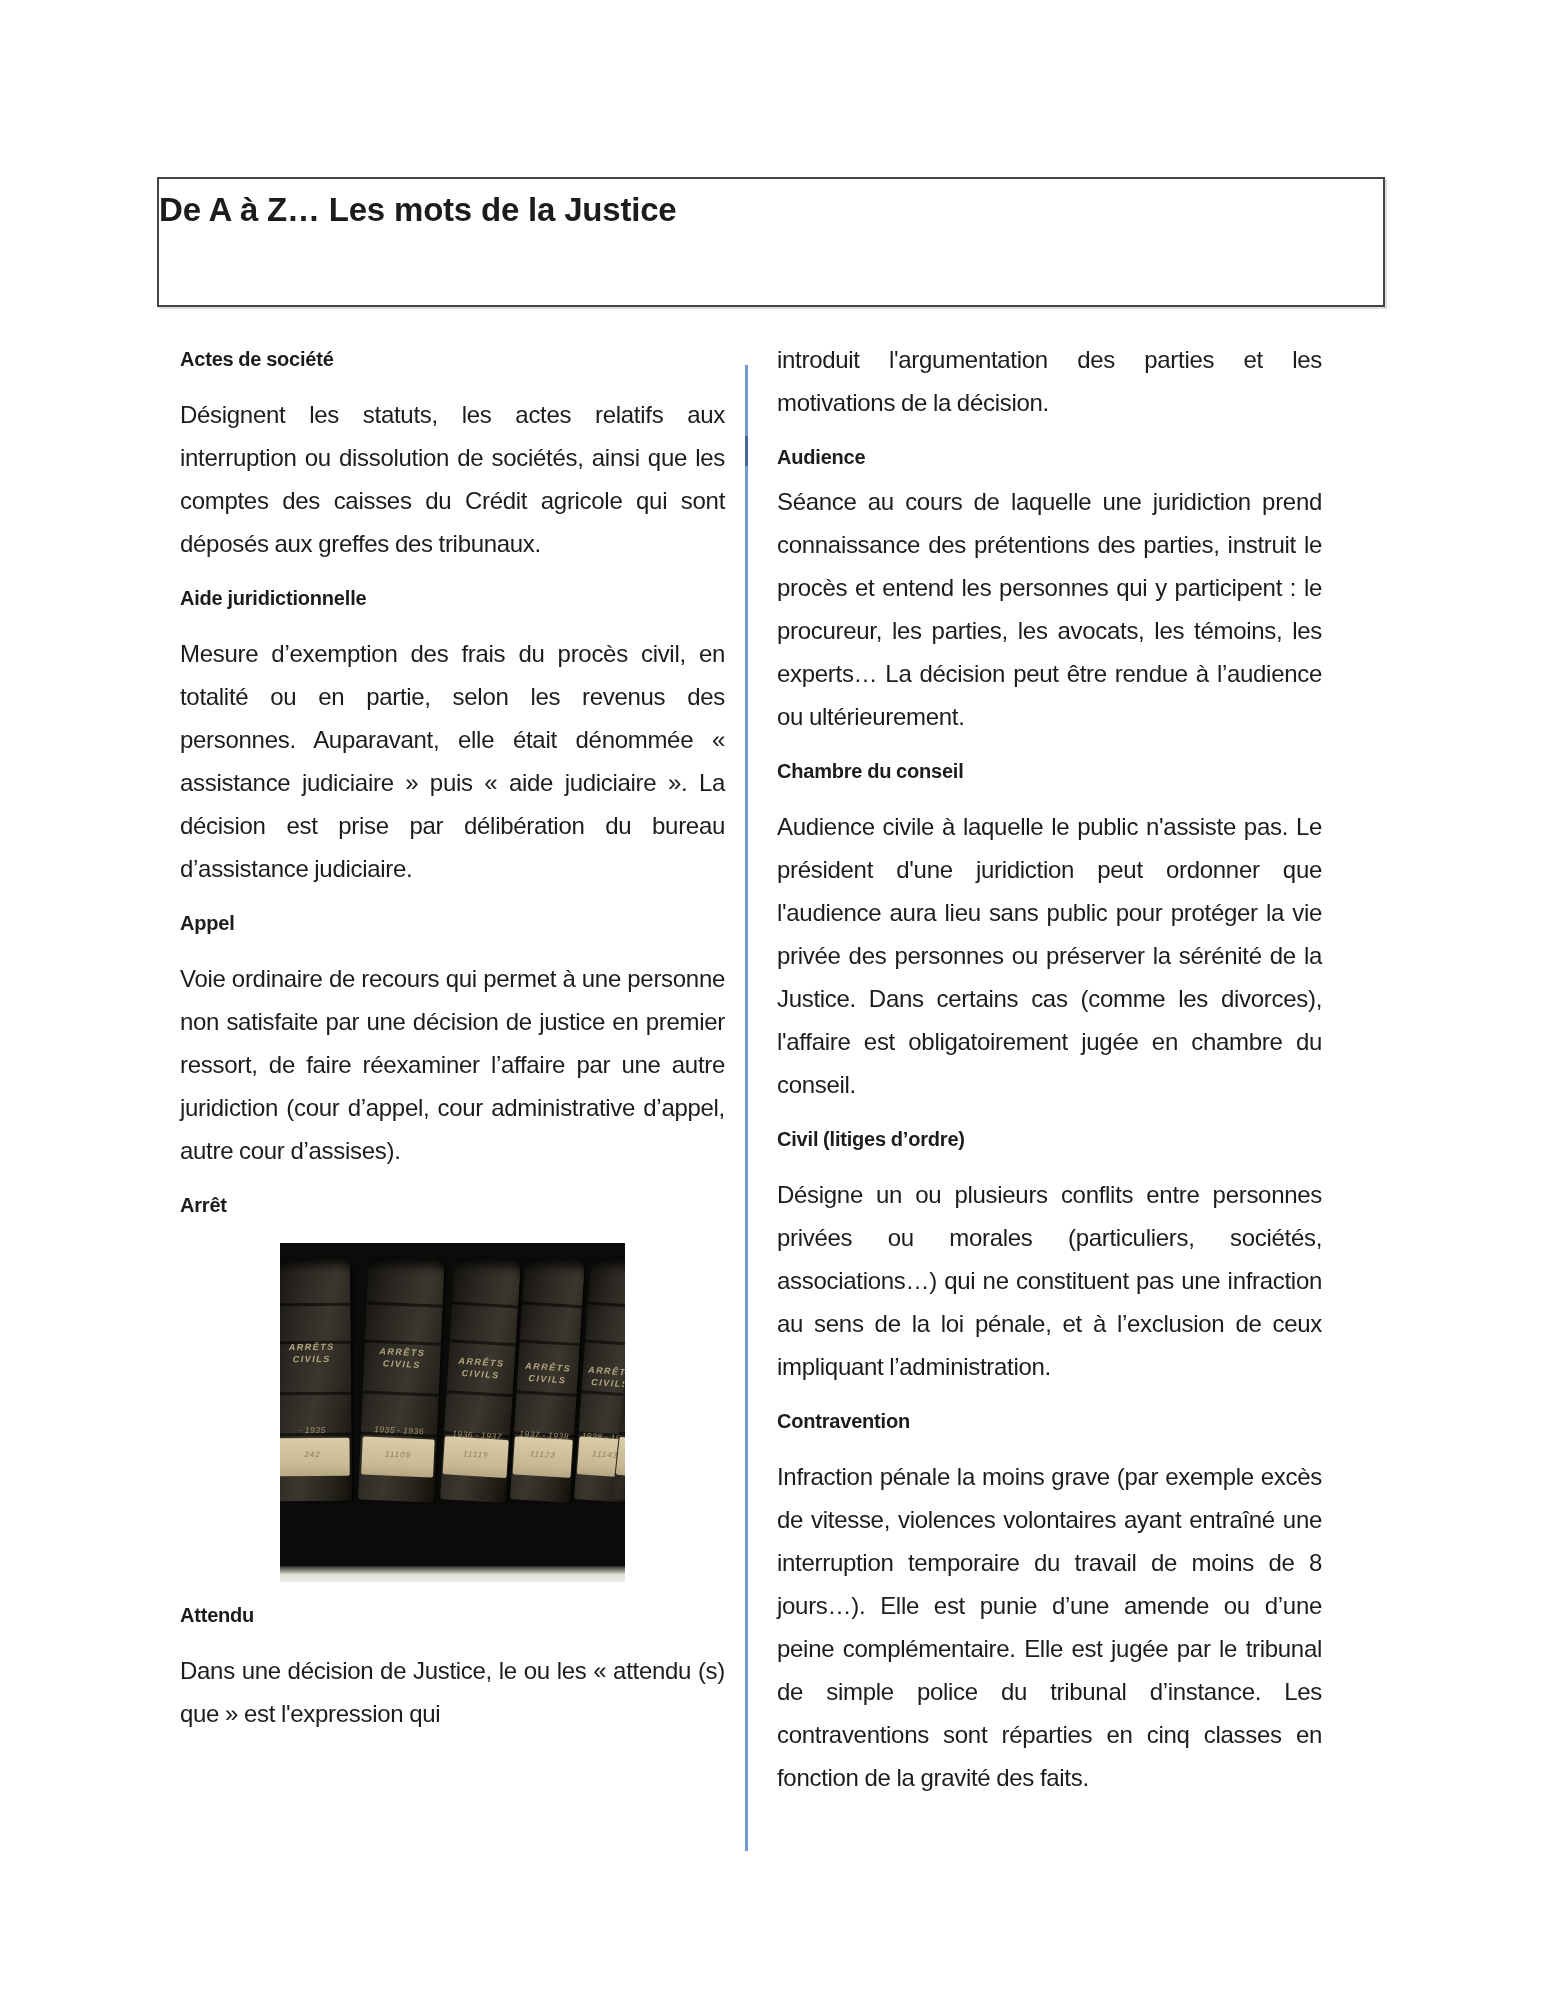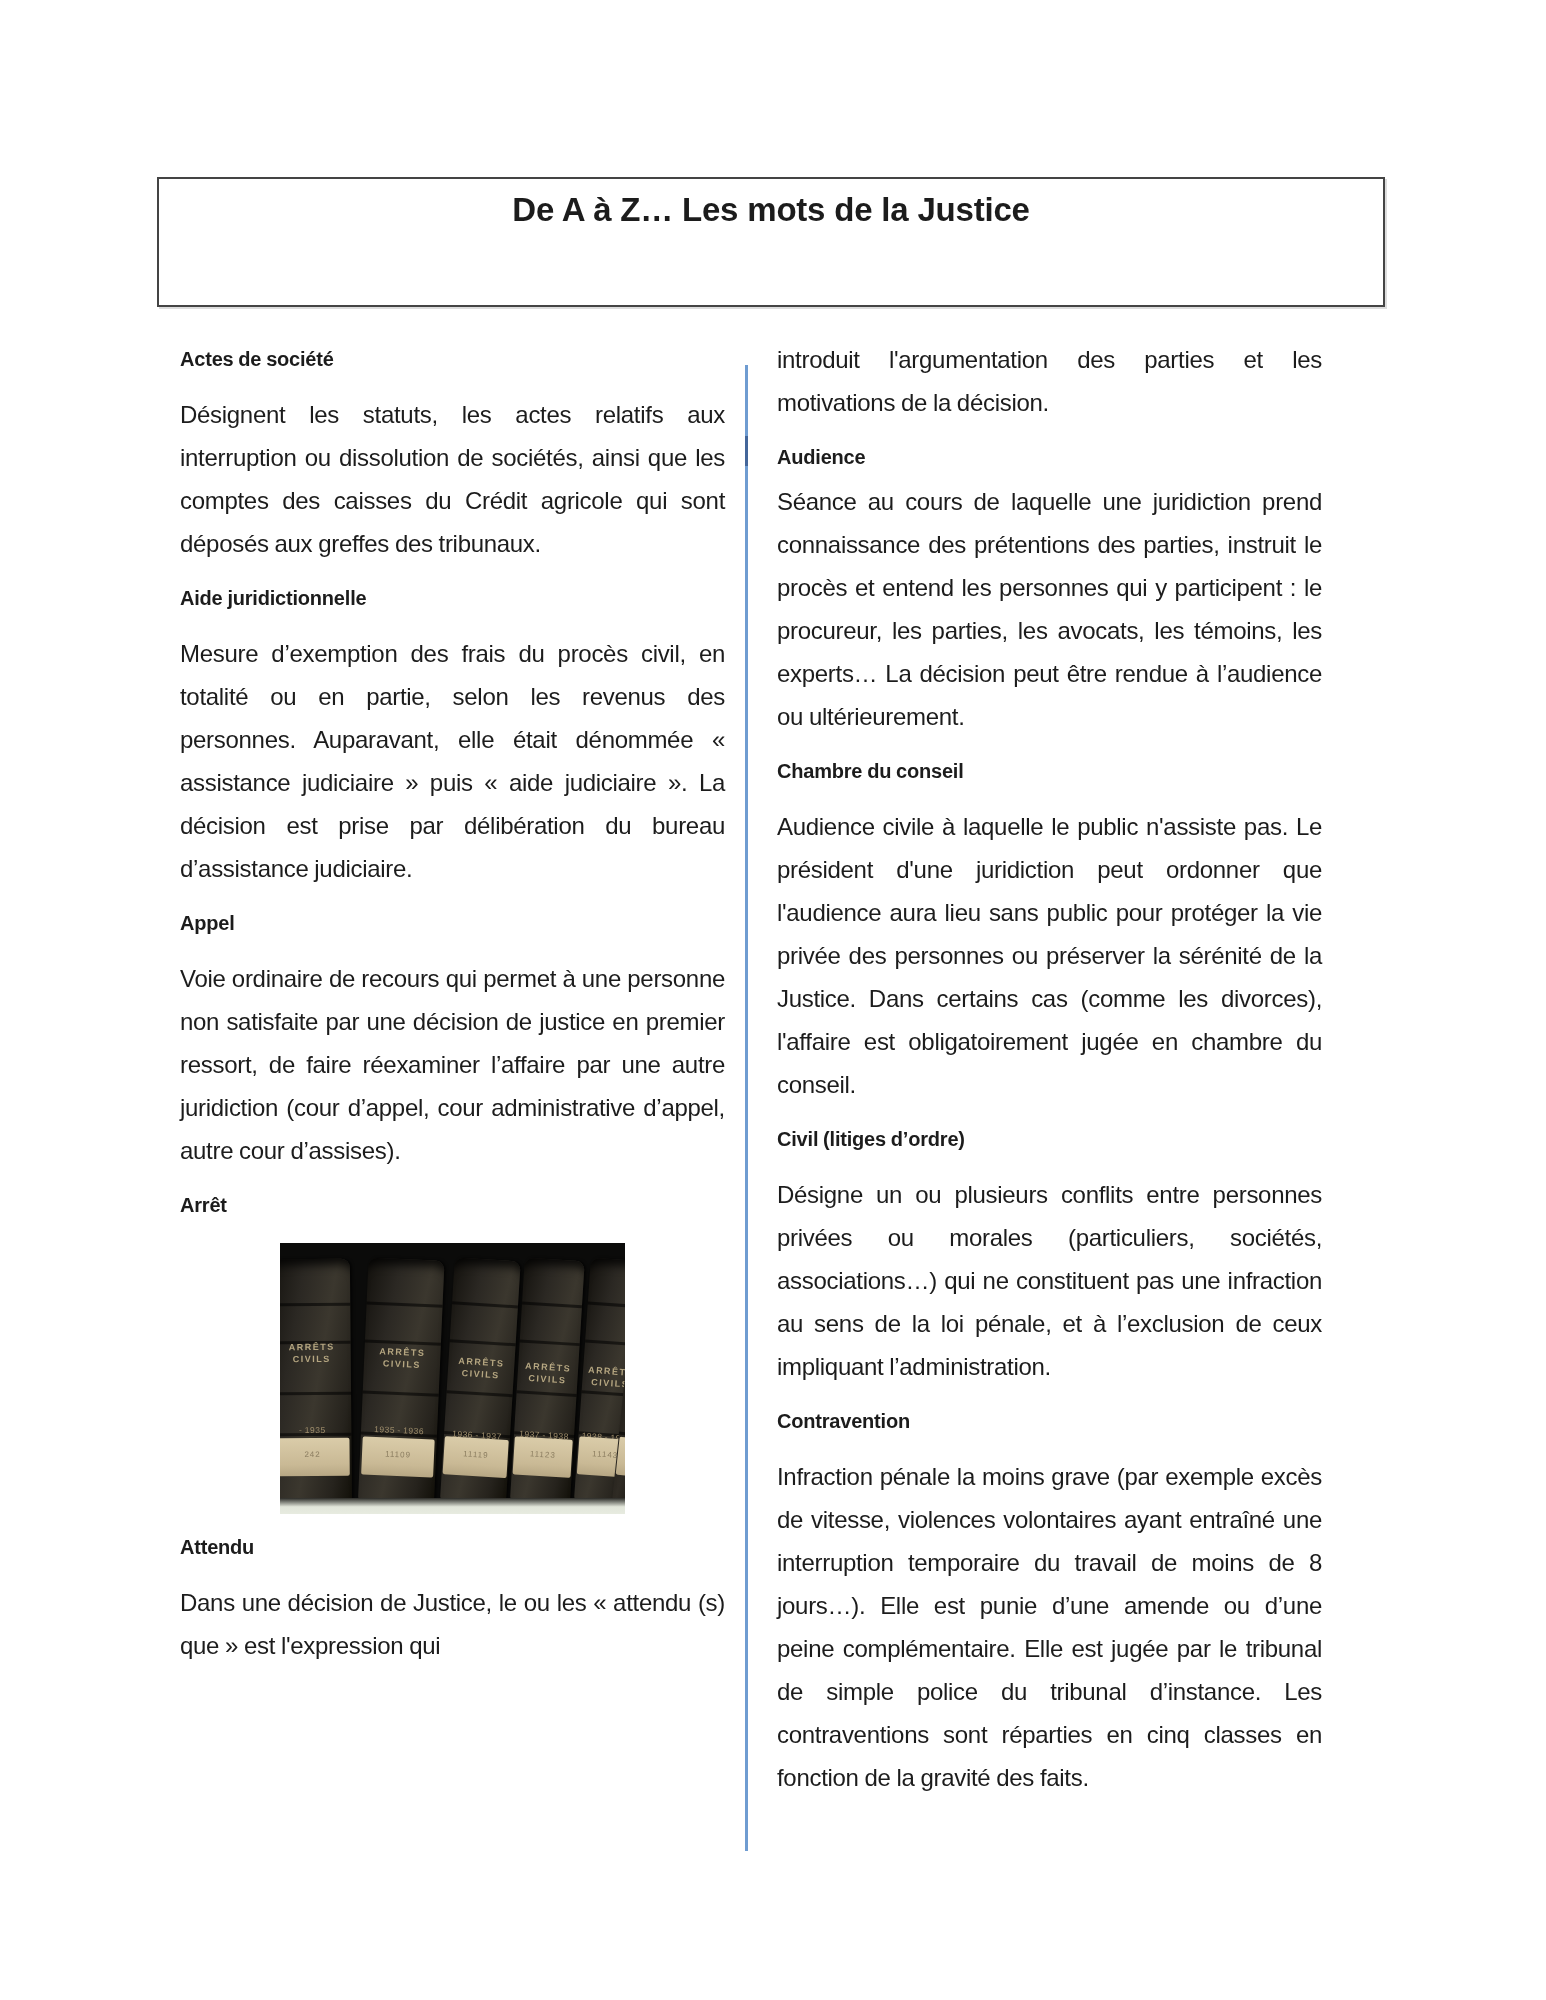--- a/index.html
+++ b/index.html
@@ -4,21 +4,21 @@
 <style>
   html,body{margin:0;padding:0;background:#ffffff;}
   .page{
     position:relative;width:1546px;height:2000px;background:#ffffff;
     font-family:"Liberation Sans",sans-serif;color:#1c1c1c;overflow:hidden;
   }
   
   .title-box{
     position:absolute;left:157px;top:177px;width:1228px;height:130px;
     border:2px solid #444;background:#fff;box-sizing:border-box;
-    display:flex;flex-direction:column;justify-content:space-between;
+    display:flex;flex-direction:row;justify-content:space-between;
     padding:12px 0 16px;text-align:center;
     box-shadow:2px 2px 0 rgba(120,120,120,.25);
   }
   .title-line{font-size:33px;font-weight:bold;letter-spacing:-.2px;}
   
   .col{
     position:absolute;top:338px;font-size:24px;line-height:43px;
     text-align:justify;letter-spacing:-.3px;word-spacing:-.5px;hyphens:none;
   }
   .col-left{left:180px;width:545px;}
@@ -28,22 +28,22 @@
     text-align:left;letter-spacing:-.2px;
   }
   .col h2.first{margin-top:0;}
   .col h2.tight{margin-bottom:1px;}
   .col p{margin:0 0 10px;}
   
   .divider{position:absolute;left:745px;top:365px;width:3px;height:1486px;background:#6f9cd1;}
   .divider-dark{position:absolute;left:745px;top:436px;width:3px;height:30px;background:#44669a;}
   
   .photo{
-    position:relative;width:345px;height:271px;margin:16px auto 4px;
-    background:#0b0b0a;overflow:hidden;
+    position:relative;width:345px;height:339px;margin:16px auto 4px;
+    background:#0b0b0a;overflow:hidden;font-style:italic;
   }
   .floor{
     position:absolute;left:0;bottom:0;width:100%;height:16px;
     background:linear-gradient(#2a2a26,#e2e6da 55%,#e7ebe0);
   }
   .spine{
     position:absolute;top:16px;height:242px;border-radius:9px 9px 3px 3px;
     background:linear-gradient(100deg,#14120e 0%,#2b2823 28%,#3b372e 55%,#26231d 82%,#121009 100%);
     transform-origin:50% 100%;
     box-shadow:inset 0 14px 10px -8px rgba(0,0,0,.8), 2px 0 3px rgba(0,0,0,.7);

